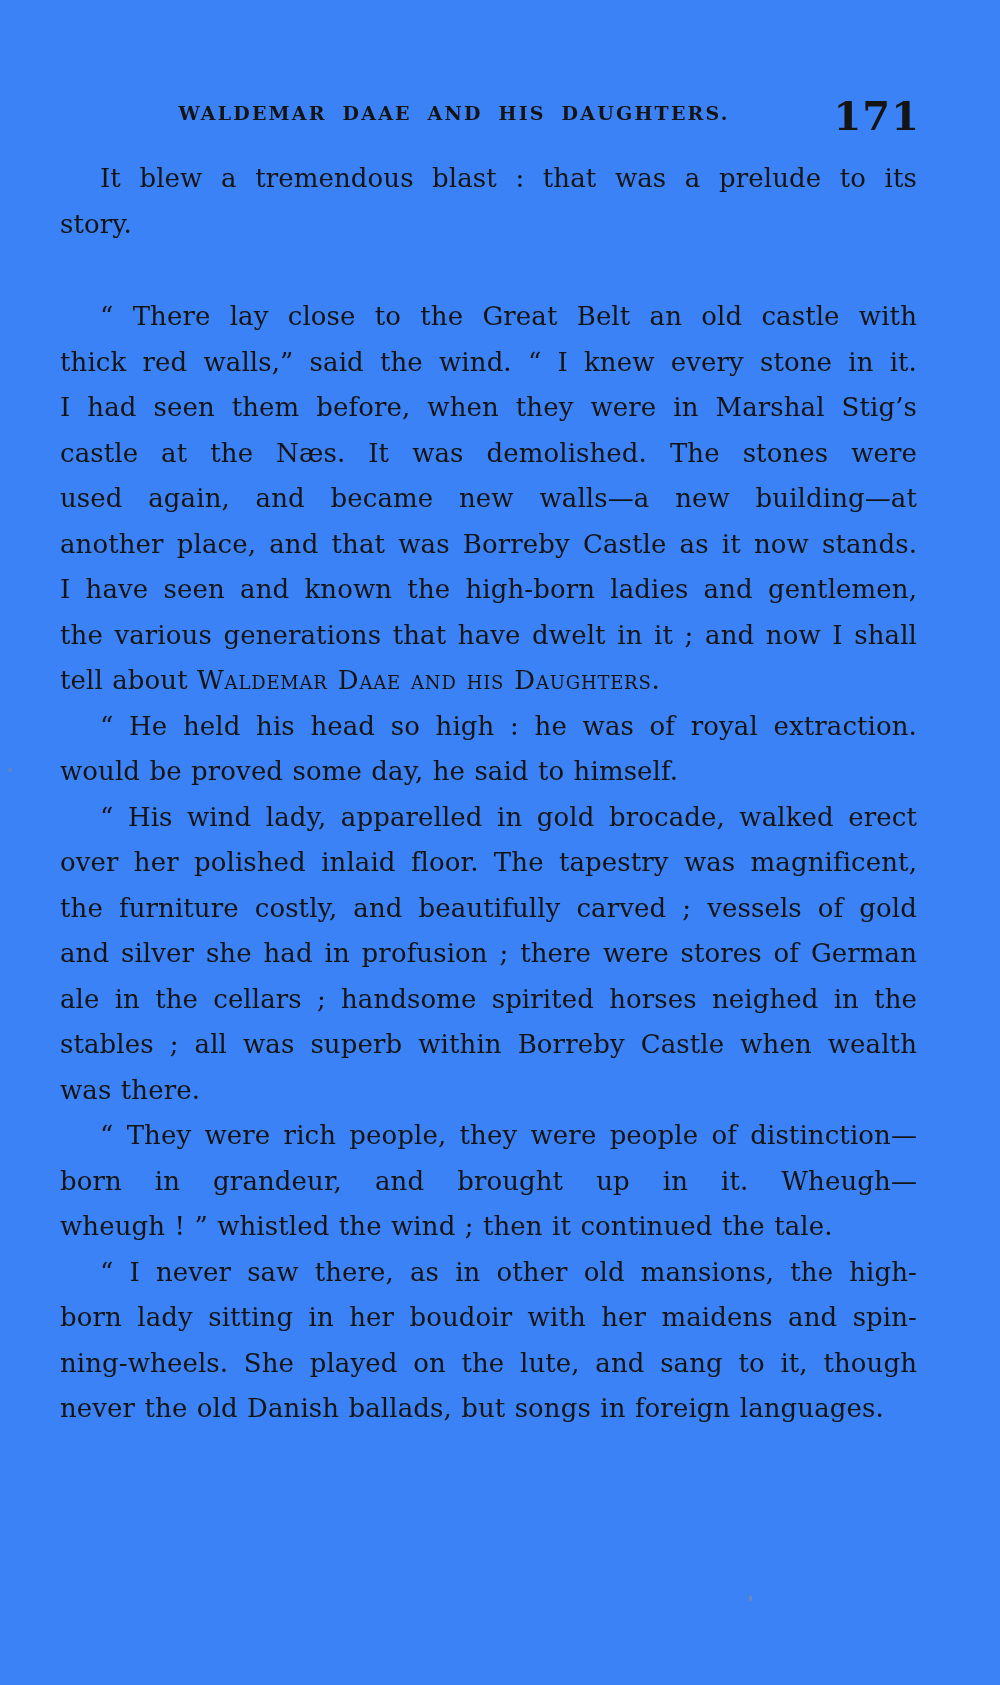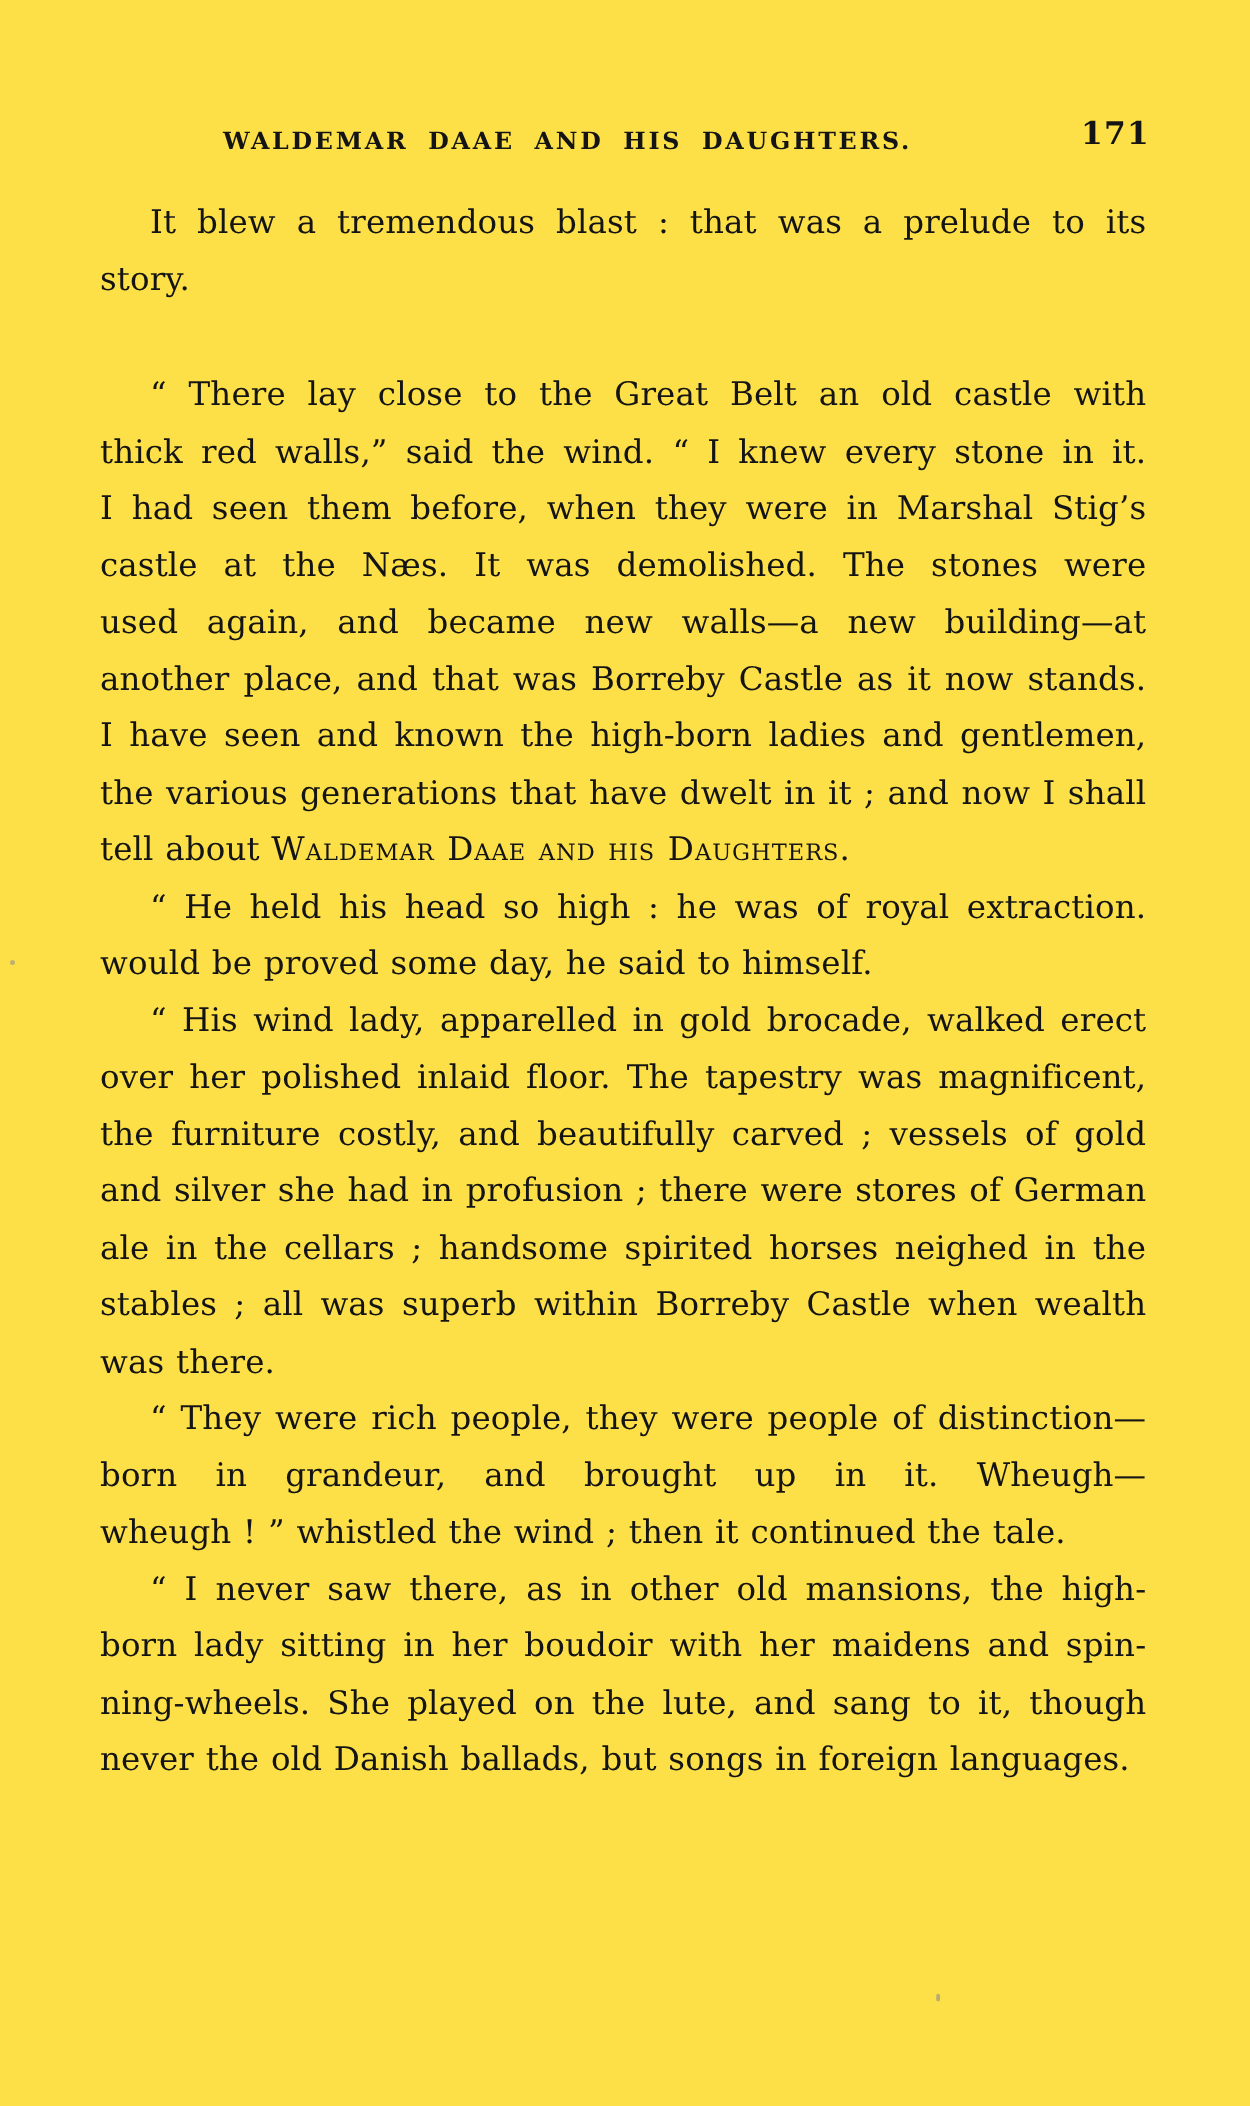--- a/index.html
+++ b/index.html
@@ -4,42 +4,42 @@
 <style>
   html, body {
     margin: 0;
     padding: 0;
     background: #ffffff;
   }
   #page {
     position: relative;
     width: 1000px;
     height: 1685px;
-    background: #fde047;
+    background: #3b82f6;
     overflow: hidden;
     font-family: "DejaVu Serif", "Liberation Serif", serif;
     color: #141414;
   }
   
   #running-title {
     position: absolute;
     top: 102px;
     left: 454px;
     transform: translateX(-50%);
     font-size: 19px;
     font-weight: bold;
     letter-spacing: 2.2px;
     word-spacing: 7px;
     white-space: nowrap;
   }
   #page-number {
     position: absolute;
     top: 92px;
     right: 80px;
-    font-size: 25px;
+    font-size: 40px;
     font-weight: bold;
     letter-spacing: 1px;
   }
   
   #text-block {
     position: absolute;
     left: 60px;
     top: 156px;
     width: 857px;
     font-size: 26px;
@@ -49,21 +49,20 @@
   .para { margin: 0; }
   .para.after-gap { margin-bottom: 47px; }
   .line {
     height: 45.5px;
     line-height: 45.5px;
     text-align: justify;
     text-align-last: justify;
     text-justify: inter-word;
     overflow: visible;
     white-space: nowrap;
-    margin-left: 20px;
   }
   .line.last {
     text-align: left;
     text-align-last: left;
   }
   .line.indent { text-indent: 40px; }
   .sc {
     font-variant: small-caps;
     letter-spacing: 0.8px;
   }

